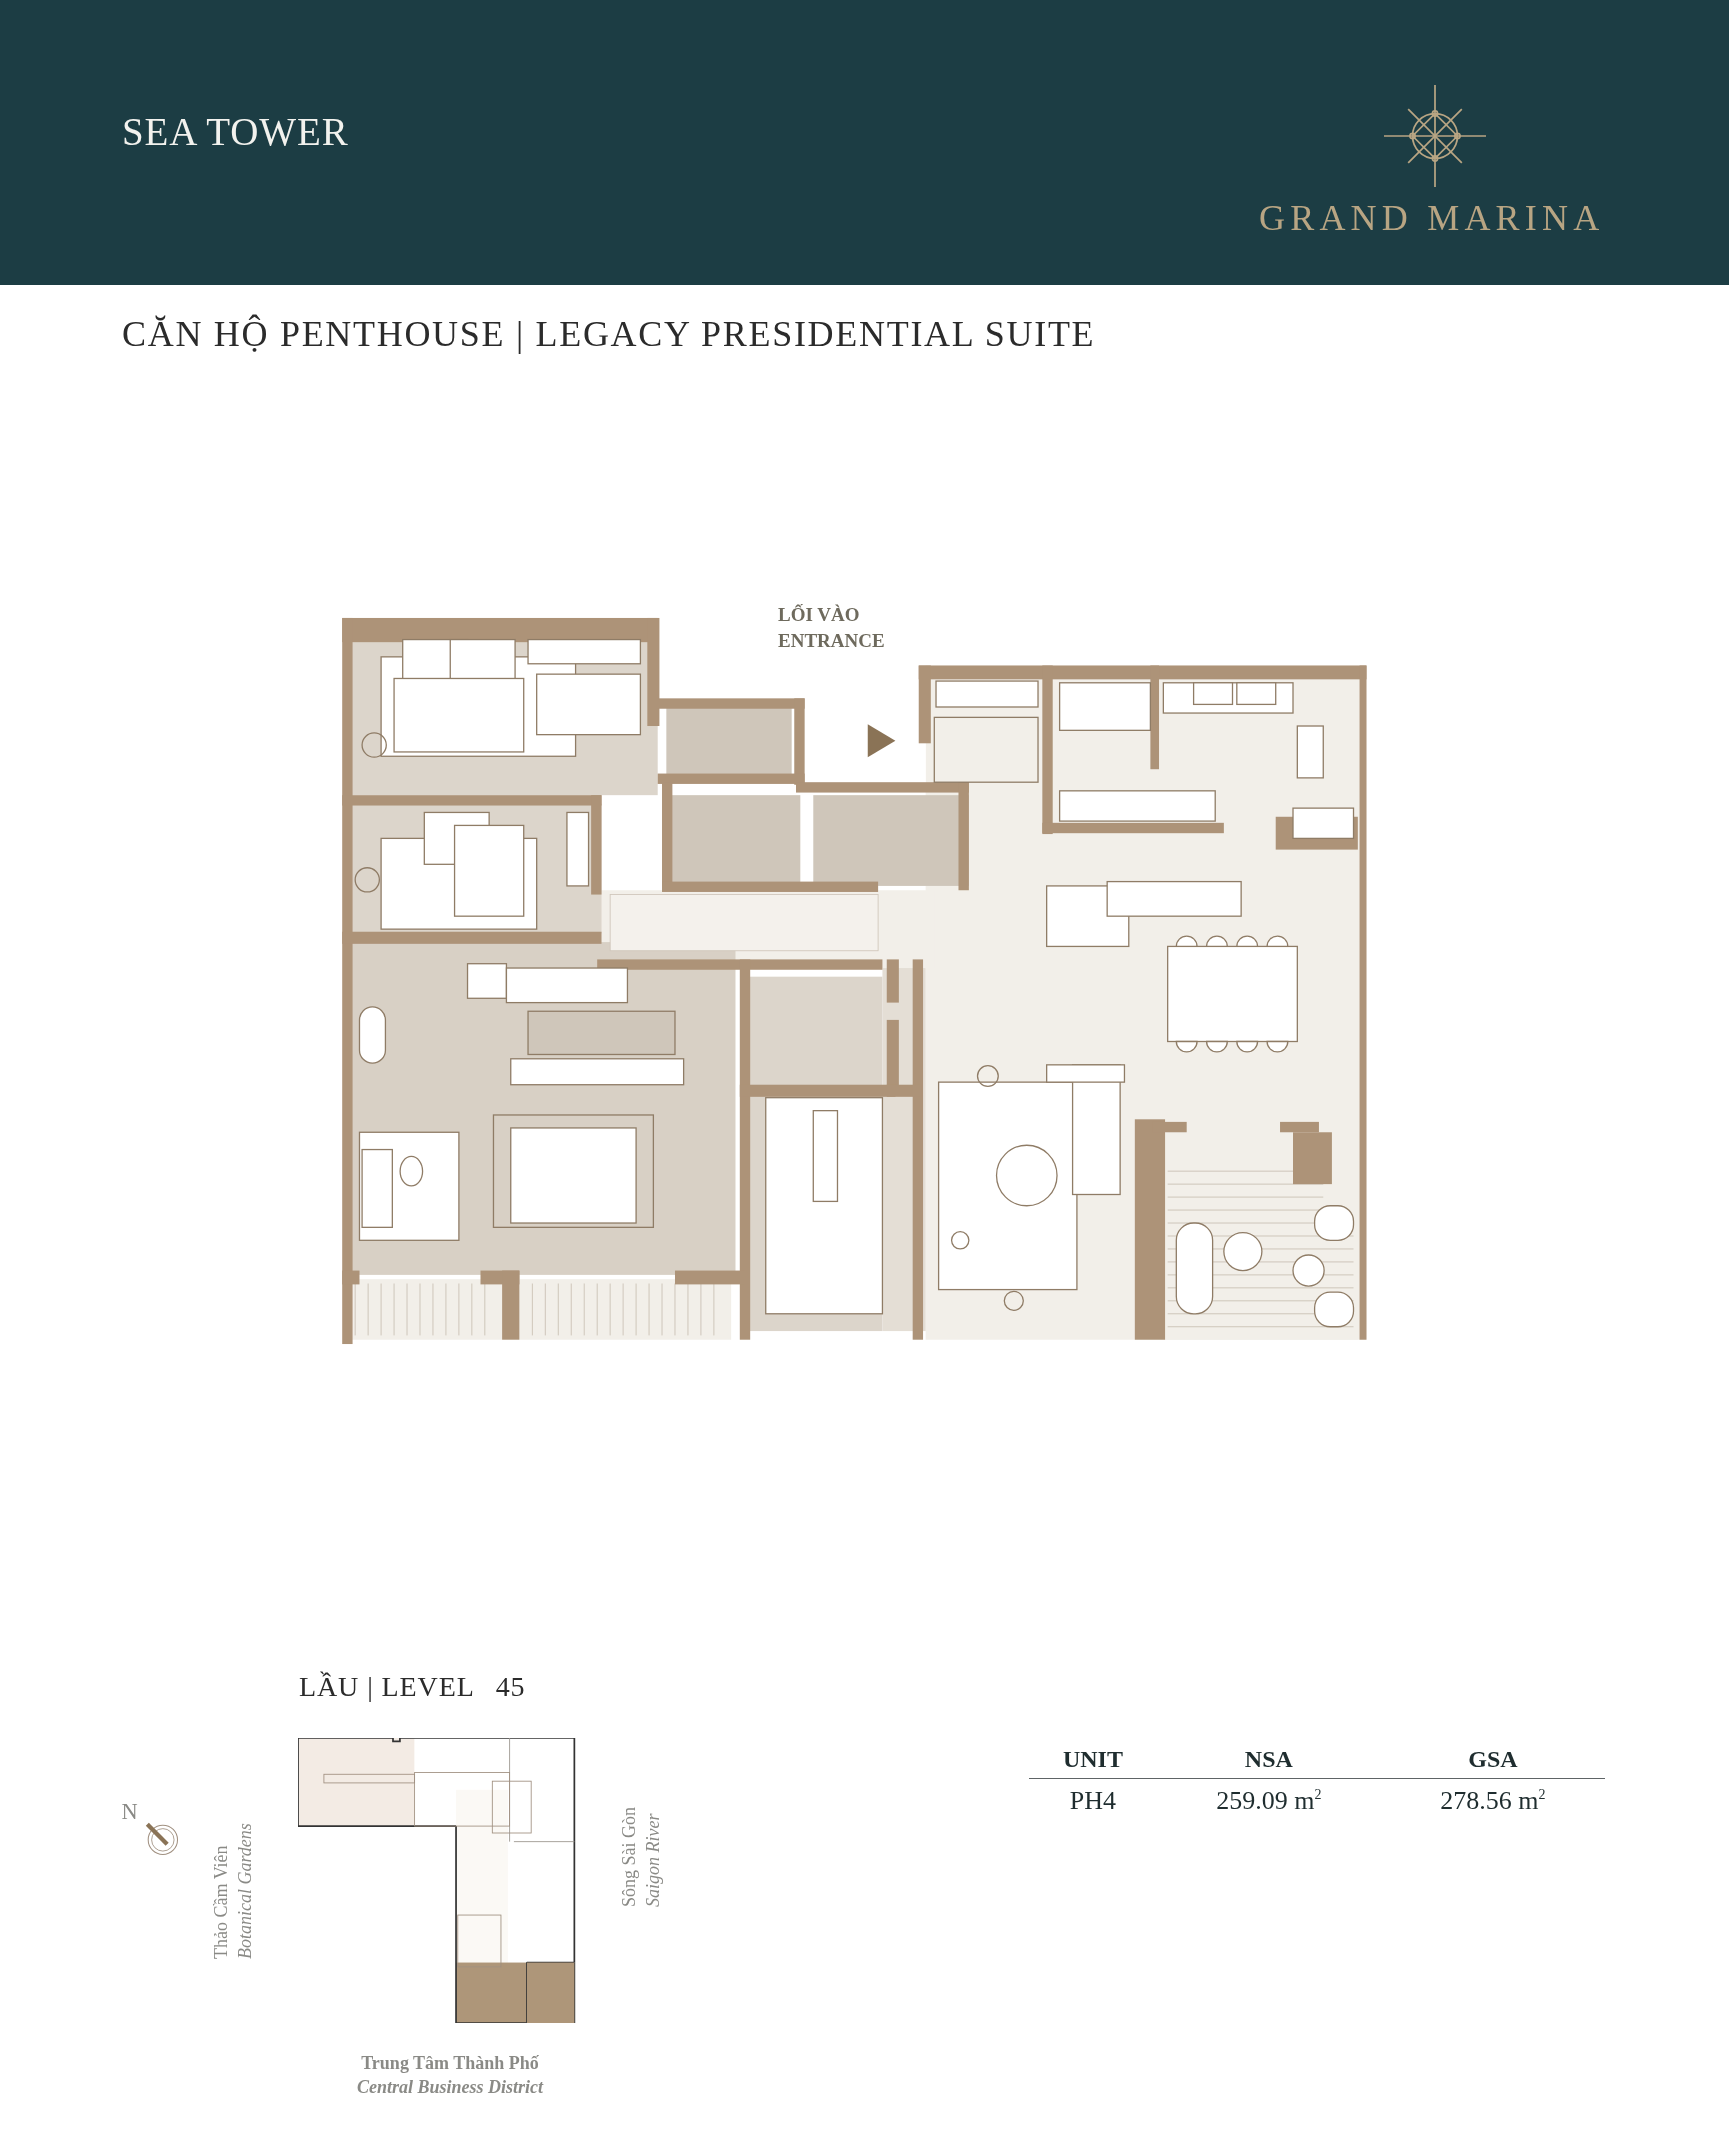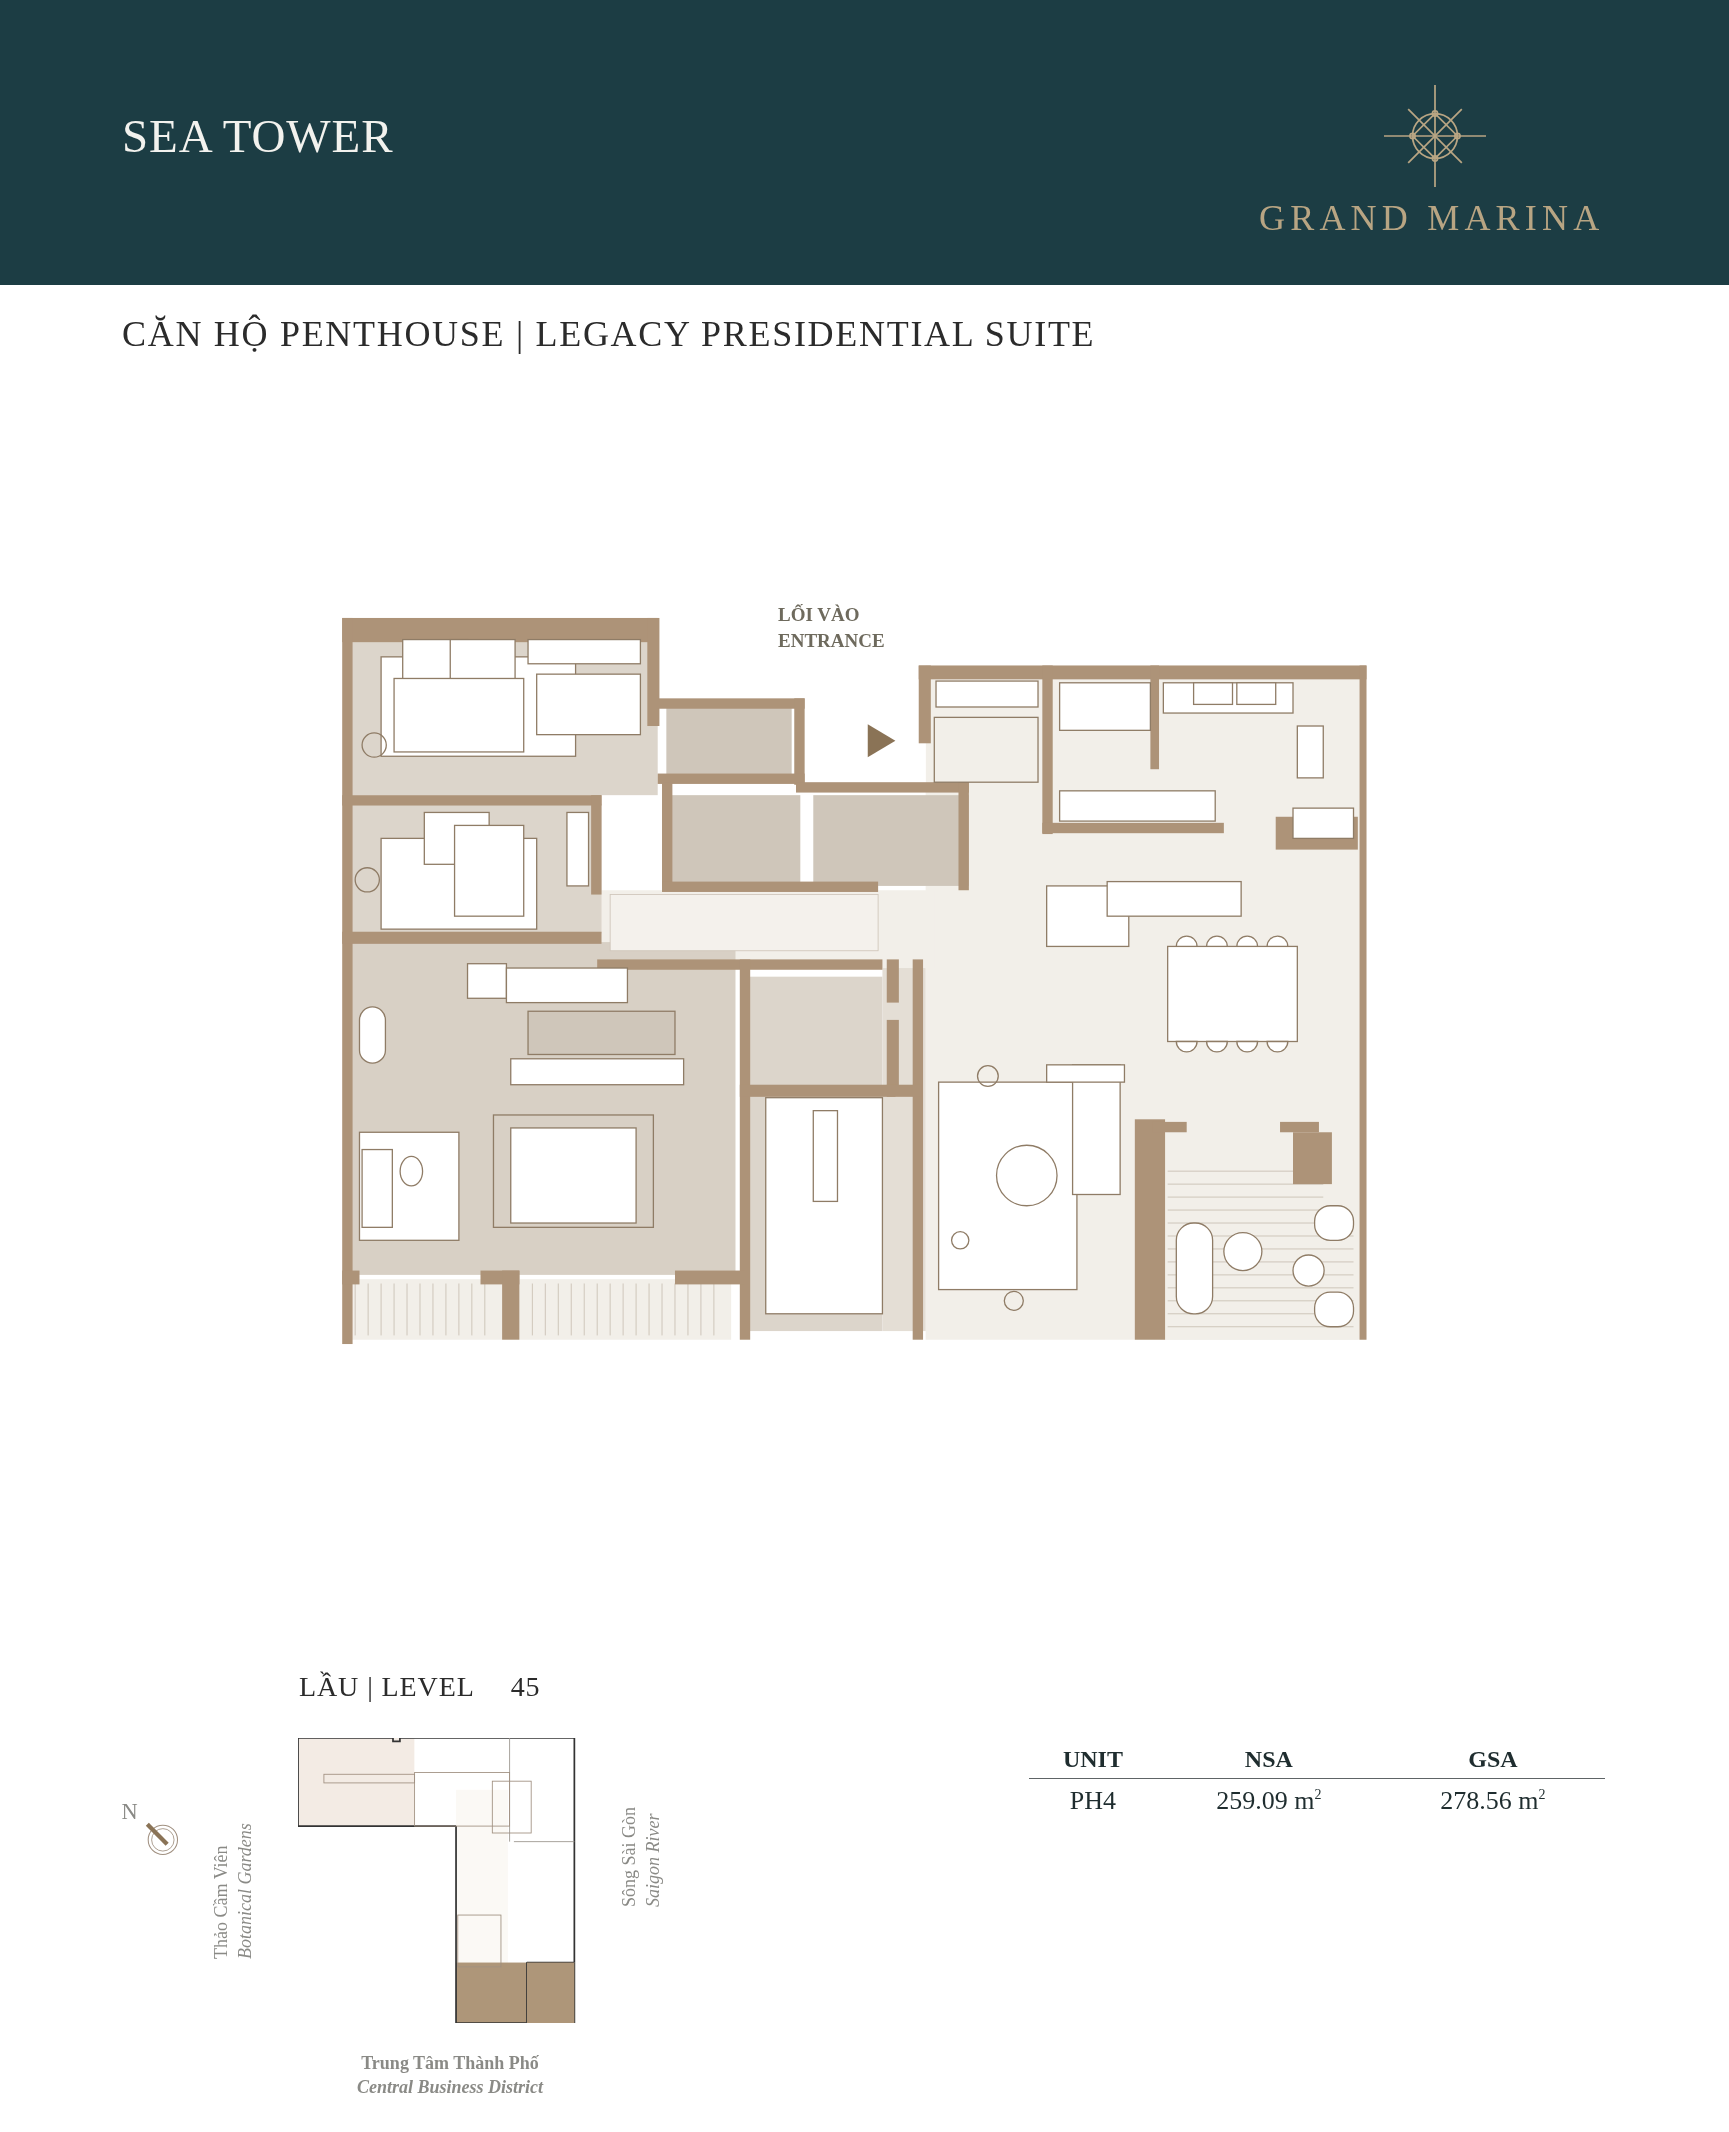--- a/index.html
+++ b/index.html
@@ -1,27 +1,27 @@
 <!DOCTYPE html>
 <html style="font-size:14px"><head>
 <meta charset="utf-8">
 <style>
   html, body { margin:0; padding:0; }
   body { width:1729px; height:2132px; background:#ffffff; position:relative; overflow:hidden;
          font-family:"Liberation Serif","DejaVu Serif",serif; }
   .header { position:absolute; left:0; top:0; width:1729px; height:285px; background:#1c3d44; }
-  .h-title { position:absolute; left:122px; top:109px; font-size:47px; color:#f2f2ee; letter-spacing:0.9px; }
+  .h-title { position:absolute; left:122px; top:109px; font-size:39px; color:#f2f2ee; letter-spacing:0.9px; }
   .h-sub { position:absolute; left:122px; top:171px; font-size:29px; color:#e8e8e2; letter-spacing:1.7px; }
   .brand-logo { position:absolute; left:1384px; top:85px; width:102px; width:102px; height:102px; }
   .brand-name { position:absolute; left:1259px; top:197px; font-size:36px; color:#b8a583; letter-spacing:5.2px; }
   .sec-title { position:absolute; left:122px; top:313px; font-size:36px; color:#2b2b2b; letter-spacing:1.7px; }
   .entrance { position:absolute; left:778px; top:602px; width:225px; font-size:19px; color:#6e6a5d; line-height:26px; font-weight:bold; }
   .plan { position:absolute; left:329px; top:605px; width:1055px; height:752px; }
   .level { position:absolute; left:299px; top:1671px; font-size:28px; color:#2b2b2b; letter-spacing:0.9px; }
-  .level .num { margin-left:36px; }
+  .level .num { margin-left:21px; }
   .keyplan { position:absolute; left:298px; top:1738px; width:285px; height:285px; }
   .compass { position:absolute; left:118px; top:1795px; width:69px; width:69px; height:69px; }
   .vlabel { position:absolute; transform:rotate(-90deg); transform-origin:left top; color:#8a8a86; font-size:18px; white-space:nowrap; line-height:24px; }
   .vlabel i { display:block; }
   .cbd { position:absolute; left:329px; top:2051px; width:242px; text-align:center; font-size:18px; color:#8a8a86; line-height:24px;font-weight:bold; }
   .cbd i { display:block; }
   .unit-table { position:absolute; left:1029px; top:1742px; width:576px; border-collapse:collapse; }
   .unit-table th { font-size:24px; font-weight:bold; color:#1f2d2f; padding:3.5px 0 5.2px; text-align:center; border-bottom:1.7px solid #5e6466; }
   .unit-table td { font-size:26px; color:#1f2d2f; padding:7px 0; text-align:center; }
   sup { font-size:14px; }

